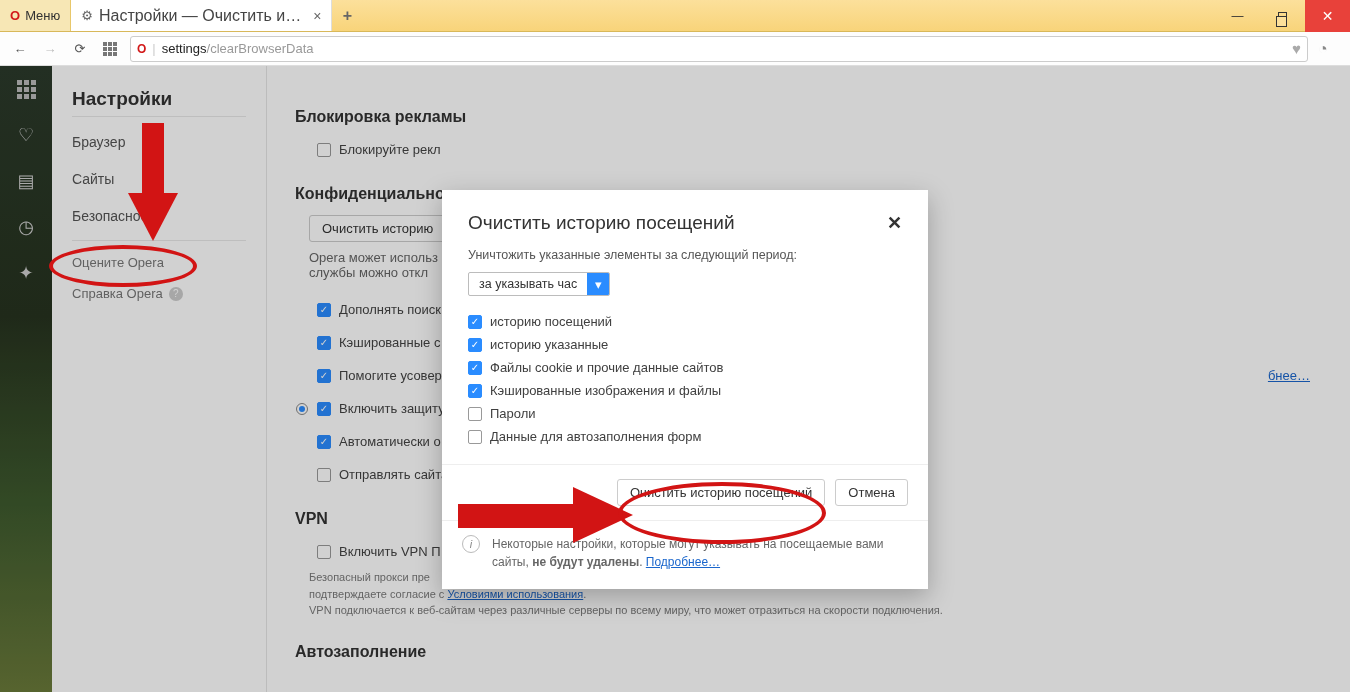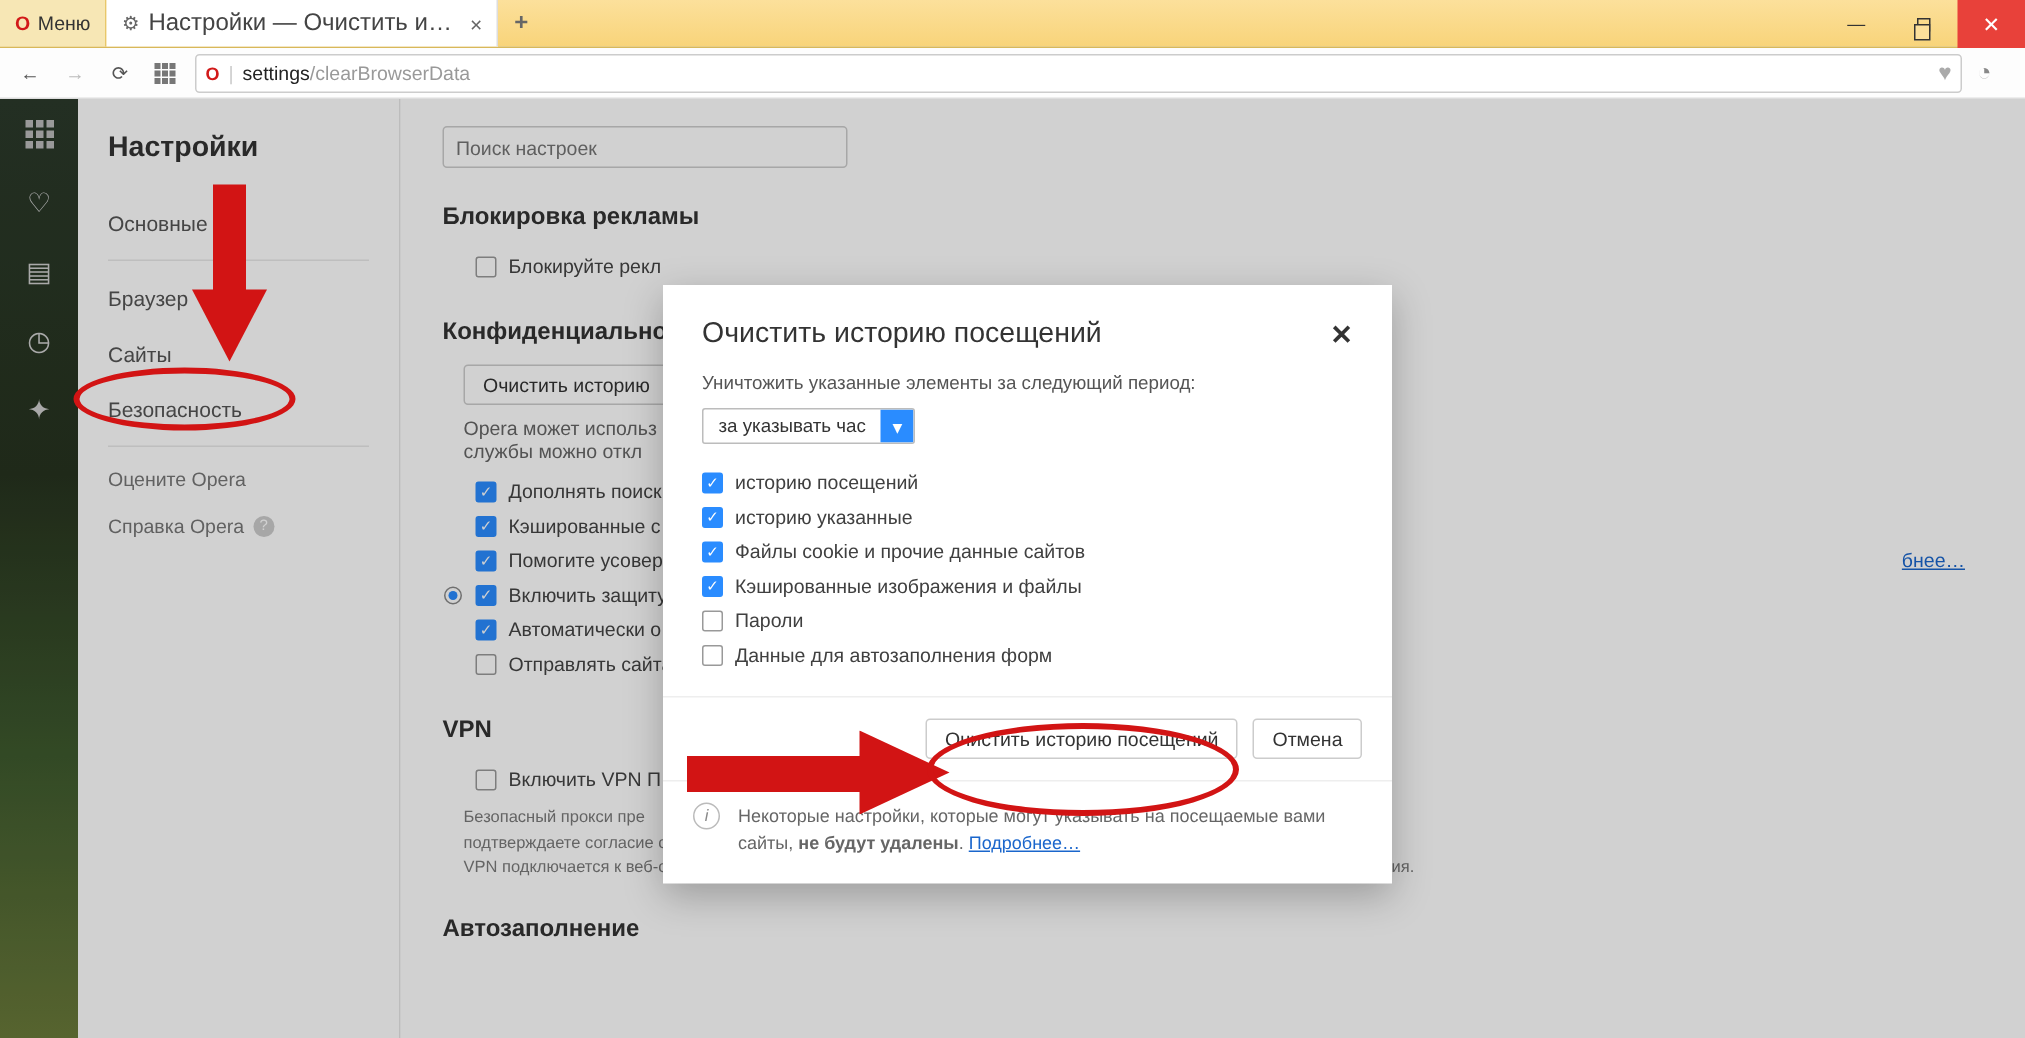--- a/index.html
+++ b/index.html
@@ -73,34 +73,34 @@
     width:52px;
     background: linear-gradient(#2b3a2b,#27331f 40%,#3e5a2e 70%,#6a7a3a);
     position:relative;
   }
   .rail .ritem { height:46px; display:flex; align-items:center; justify-content:center; color:#cfcfcf; font-size:18px;}
   .rail .grid3 { display:grid; grid-template-columns:repeat(3,5px); grid-template-rows:repeat(3,5px); gap:2px;}
   .rail .grid3 span{ background:#bbb; width:5px; height:5px;}
   .sidebar {
     width: 215px; background:#fff; border-right:1px solid #e6e6e6; padding:22px 20px 0 20px;
   }
-  .sidebar h2 { font-size:19px; color:#333; font-weight:600; margin-bottom:20px;}
+  .sidebar h2 { font-size:19px; color:#333; font-weight:600; }
   .side-item { padding:10px 0; color:#555; font-size:14px; border-top:1px solid transparent;}
   .side-sep { border-top:1px solid #e8e8e8; margin:6px 0;}
   .side-sub { display:flex; align-items:center; gap:6px; color:#777; font-size:13px; padding:8px 0;}
   .side-sub .q { width:14px; height:14px; border-radius:50%; background:#ccc; color:#fff; font-size:10px; display:flex; align-items:center; justify-content:center;}
   .content {
     flex:1; background:#fff; padding:18px 0 0 28px; position:relative; overflow:hidden;
   }
   .searchbox {
     width:270px; height:28px; border:1px solid #ccc; border-radius:3px; padding:0 8px;
     color:#999; font-size:13px; background:#fff;
   }
   .section-h { font-size:16px; font-weight:600; color:#333; margin:24px 0 12px 0;}
-  .row-check { display:flex; align-items:center; gap:8px; padding:4px 0; font-size:13px; color:#444;}
+  .row-check { display:flex; align-items:center; gap:8px; padding:4px 0; font-size:13px; color:#444;margin-top:10px;}
   .row-check .cb { width:14px; height:14px; border:1px solid #999; border-radius:2px; background:#fff; display:flex; align-items:center; justify-content:center; font-size:10px; color:#fff;}
   .row-check .cb.on { background:#2a8cff; border-color:#2a8cff;}
   .row-check .radiodot { width:12px; height:12px; border:1px solid #888; border-radius:50%; background:#fff; display:flex; align-items:center; justify-content:center;}
   .row-check .radiodot span{ width:6px; height:6px; border-radius:50%; background:#2a8cff;}
   .btn {
     display:inline-block; border:1px solid #ccc; border-radius:3px; background:#fff;
     padding:5px 12px; font-size:13px; color:#333;
   }
   .muted { color:#666; font-size:13px; }
   .small-muted { color:#7a7a7a; font-size:11px; line-height:1.5;}
@@ -218,37 +218,35 @@
         </div>
     </div>
     <div class="ritem">♡</div>
     <div class="ritem">▤</div>
     <div class="ritem">◷</div>
     <div class="ritem">✦</div>
   </div>
 
   <div class="sidebar">
     <h2>Настройки</h2>
-    <div class="side-item">Основные</div>
     <div class="side-sep"></div>
     <div class="side-item">Браузер</div>
     <div class="side-item">Сайты</div>
     <div class="side-item">Безопасность</div>
     <div class="side-sep"></div>
     <div class="side-sub">
       <span>Оцените Opera</span>
     </div>
     <div class="side-sub">
       <span>Справка Opera</span>
       <span class="q">?</span>
     </div>
   </div>
 
   <div class="content">
-    <input class="searchbox" placeholder="Поиск настроек" style="">
 
     <div class="section-h">Блокировка рекламы</div>
     <div class="row-check">
       <span class="radio-col"></span>
       <span class="cb"></span>
       <span>Блокируйте рекл</span>
     </div>
 
     <div class="section-h">Конфиденциальность</div>
     <div style="margin:6px 0 8px 14px">

